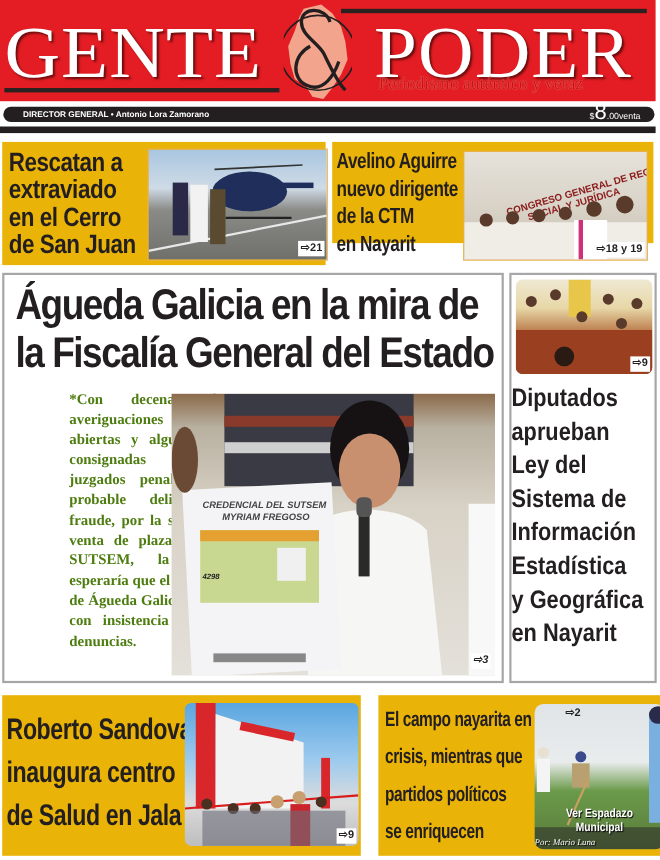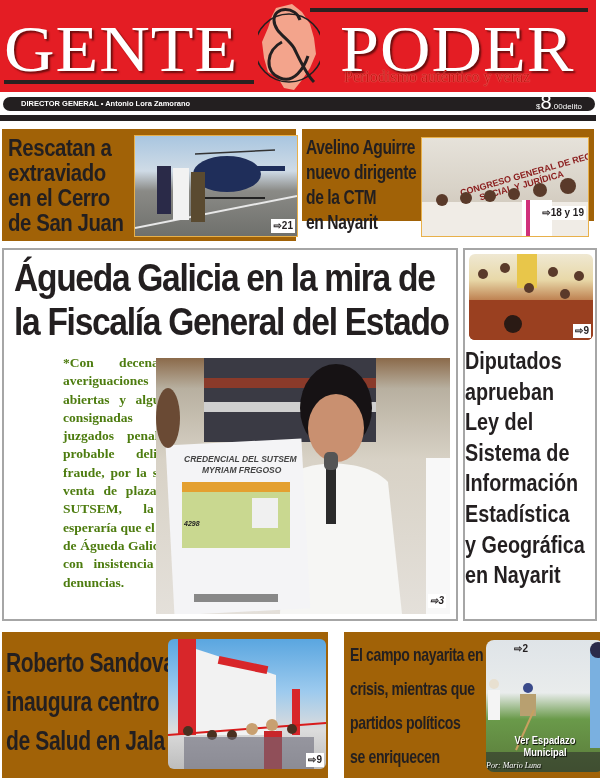--- a/index.html
+++ b/index.html
@@ -17,21 +17,21 @@
 
   .infobar { left:3px; top:97px; width:592px; height:14px; background:#231f20; border-radius:7px; color:#fff; font-size:7.5px; font-weight:bold; }
   .infobar .l { position:absolute; left:18px; top:2px;text-align:center; }
   .infobar .r { position:absolute; left:273px; top:2px; }
   .price { position:absolute; left:533px; top:-6px; color:#fff; font-weight:normal; white-space:nowrap; }
   .price .big { font-size:20px; }
   .price .small { font-size:8px; }
   .sep-bar { left:0; top:115px; width:596px; height:6px; background:#231f20; }
 
   
-  .redbox { background:#a16207; position:absolute; }
+  .redbox { background:#eab308; position:absolute; }
   .red-head { position:absolute; font-family:"Liberation Sans", sans-serif; font-weight:bold; color:#231f20; line-height:1.0; letter-spacing:-0.5px; }
   .photo { position:absolute; overflow:hidden; }
   .pgref { position:absolute; background:#fff; color:#231f20; font-weight:bold; font-size:10px; padding:0 2px; line-height:14px; font-family:"Liberation Sans", sans-serif; }
 
   
   .mainbox { position:absolute; left:2px; top:248px; width:456px; height:373px; border:2px solid #a6a6a6; box-sizing:border-box; background:#fff; }
   .main-head { position:absolute; left:10px; top:6px; width:440px; font-weight:bold; font-size:39px; line-height:44px; color:#231f20; letter-spacing:-1.5px; transform:scaleX(0.86); transform-origin:left top; white-space:nowrap; }
   .main-body { position:absolute; left:11px; top:104px; width:140px; font-family:"Liberation Serif", serif; font-weight:bold; font-size:13.5px; line-height:18.3px; color:#4d7c0f; text-align:justify;margin-left:48px; }
   .sidebox { position:absolute; left:463px; top:248px; width:134px; height:373px; border:2px solid #a6a6a6; box-sizing:border-box; background:#fff; }
   .side-head { position:absolute; left:0px; top:96px; font-weight:bold; font-size:23px; line-height:30.6px; color:#231f20; transform:scaleX(0.86); transform-origin:left top; white-space:nowrap; }
@@ -48,21 +48,21 @@
     <path d="M42 18 C38 4 16 4 16 18 C16 30 30 36 36 46 C42 58 48 72 56 80 M24 40 C8 48 6 70 22 76 C36 82 46 66 50 54" stroke="#231f20" stroke-width="3" fill="none"></path>
     <circle cx="31" cy="46" r="34" stroke="#231f20" stroke-width="1.5" fill="none"></circle>
   </svg>
   <div class="poder">PODER</div>
   <div class="slogan">Periodismo auténtico y veraz</div>
 </div>
 
 <div class="abs infobar">
   <span class="l">DIRECTOR GENERAL • Antonio Lora Zamorano</span>
   <span class="price">
-    <span class="small">$</span><span class="big">8</span><span class="small">.00</span><span class="small">delito</span>
+    <span class="small">$</span><span class="big">8</span><span class="small">.00</span><span class="small">venta</span>
   </span>
 </div>
 <div class="abs sep-bar"></div>
 
 <div class="redbox" style="left:2px; top:129px; width:294px; height:112px;">
   <div class="red-head" style="left:6px; top:6px; font-size:24px; line-height:25px; transform:scaleX(0.85); transform-origin:left top; white-space:nowrap;">
     <div>Rescatan a</div>
     <div>extraviado</div>
     <div>en el Cerro</div>
     <div>de San Juan</div>
@@ -96,21 +96,21 @@
       <rect x="0" y="64" width="166" height="34" fill="#f0ece6"></rect>
       <circle cx="20" cy="62" r="6" fill="#5a3a2a"></circle>
         <circle cx="44" cy="60" r="6" fill="#5a3a2a"></circle>
       <circle cx="68" cy="58" r="6" fill="#5a3a2a"></circle>
         <circle cx="92" cy="56" r="6" fill="#5a3a2a"></circle>
       <circle cx="118" cy="52" r="7" fill="#5a3a2a"></circle>
         <circle cx="146" cy="48" r="8" fill="#5a3a2a"></circle>
       <rect x="100" y="62" width="30" height="36" fill="#ffffff"></rect>
       <rect x="104" y="62" width="4" height="36" fill="#d0307a"></rect>
     </svg>
-    <div class="pgref" style="right:2px; bottom:16px;">⇨18 y 19</div>
+    <div class="pgref" style="right:2px; bottom:2px;">⇨18 y 19</div>
   </div>
 </div>
 
 <div class="mainbox">
   <div class="main-head">
     <div>Águeda Galicia en la mira de</div>
     <div>la Fiscalía General del Estado</div>
   </div>
   <div class="main-body">*Con decenas de averiguaciones previas abiertas y algunas ya consignadas ante juzgados penales por probable delito de fraude, por la supuesta venta de plazas en el SUTSEM, la FGE esperaría que el nombre de Águeda Galicia surja con insistencia en las denuncias.</div>
   <div class="photo" style="left:152px; top:108px; width:294px; height:256px; background:linear-gradient(180deg,#8b6a4a 0%,#b8b0a0 12%,#d8d2c6 40%,#e4e0da 100%);font-style:italic;">

